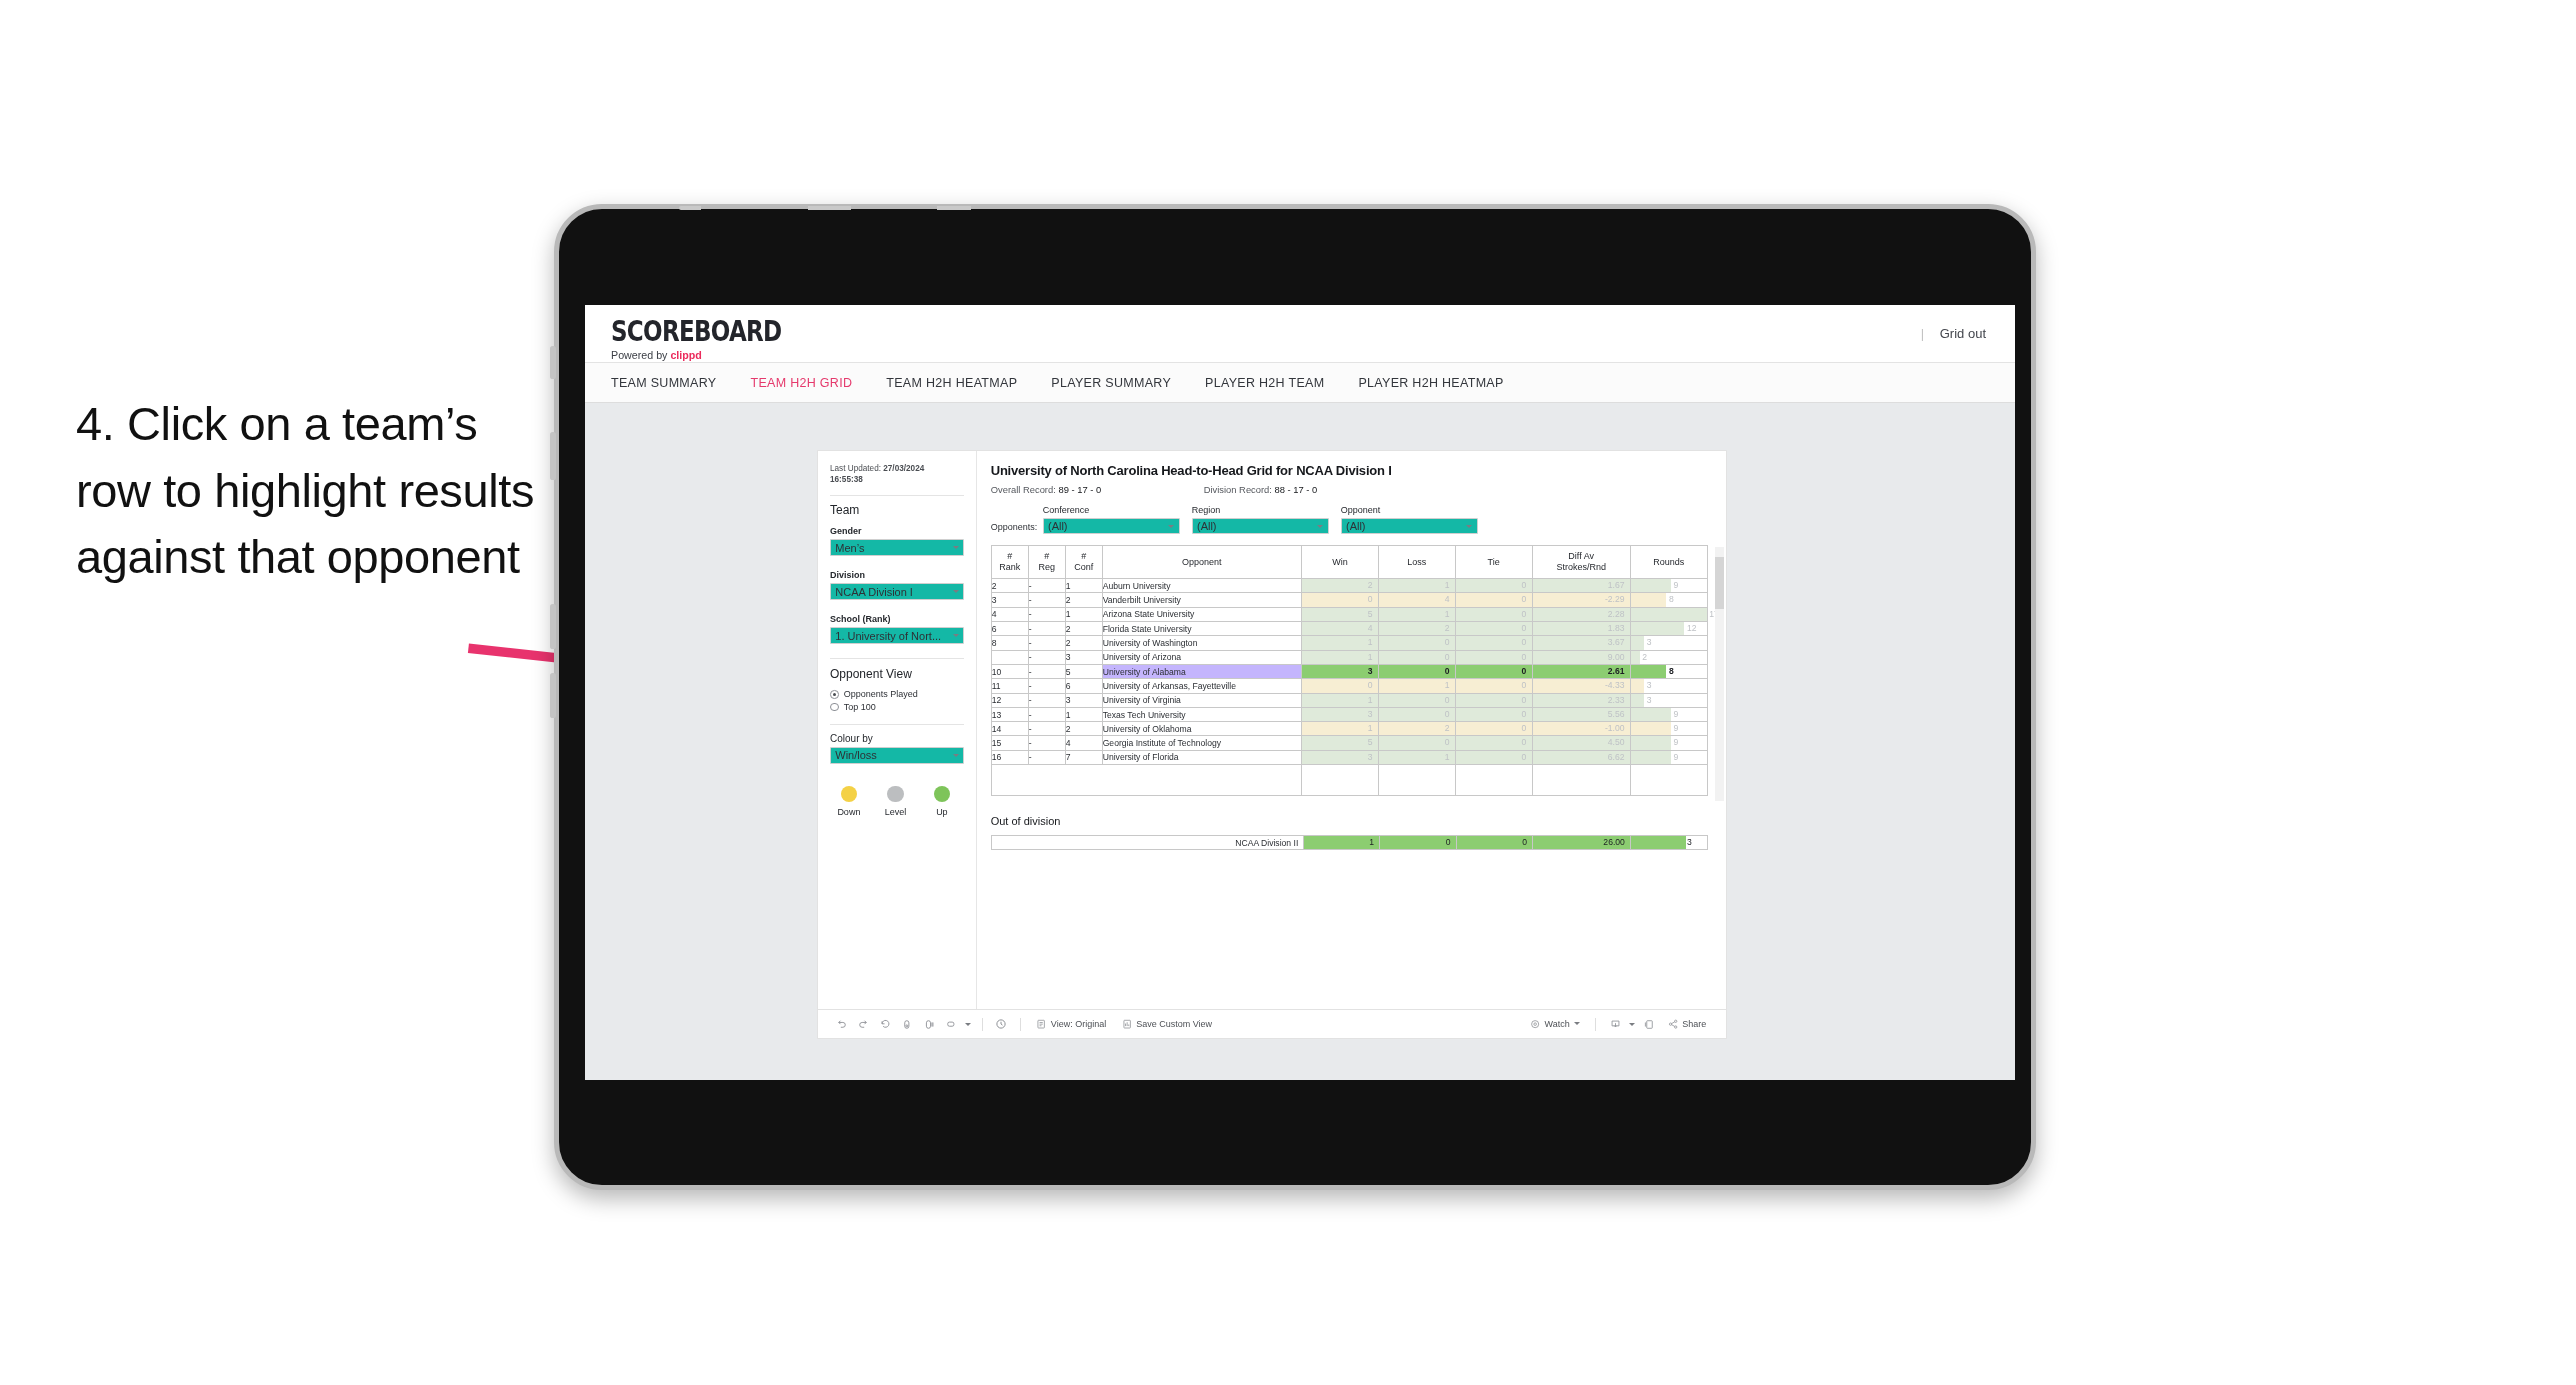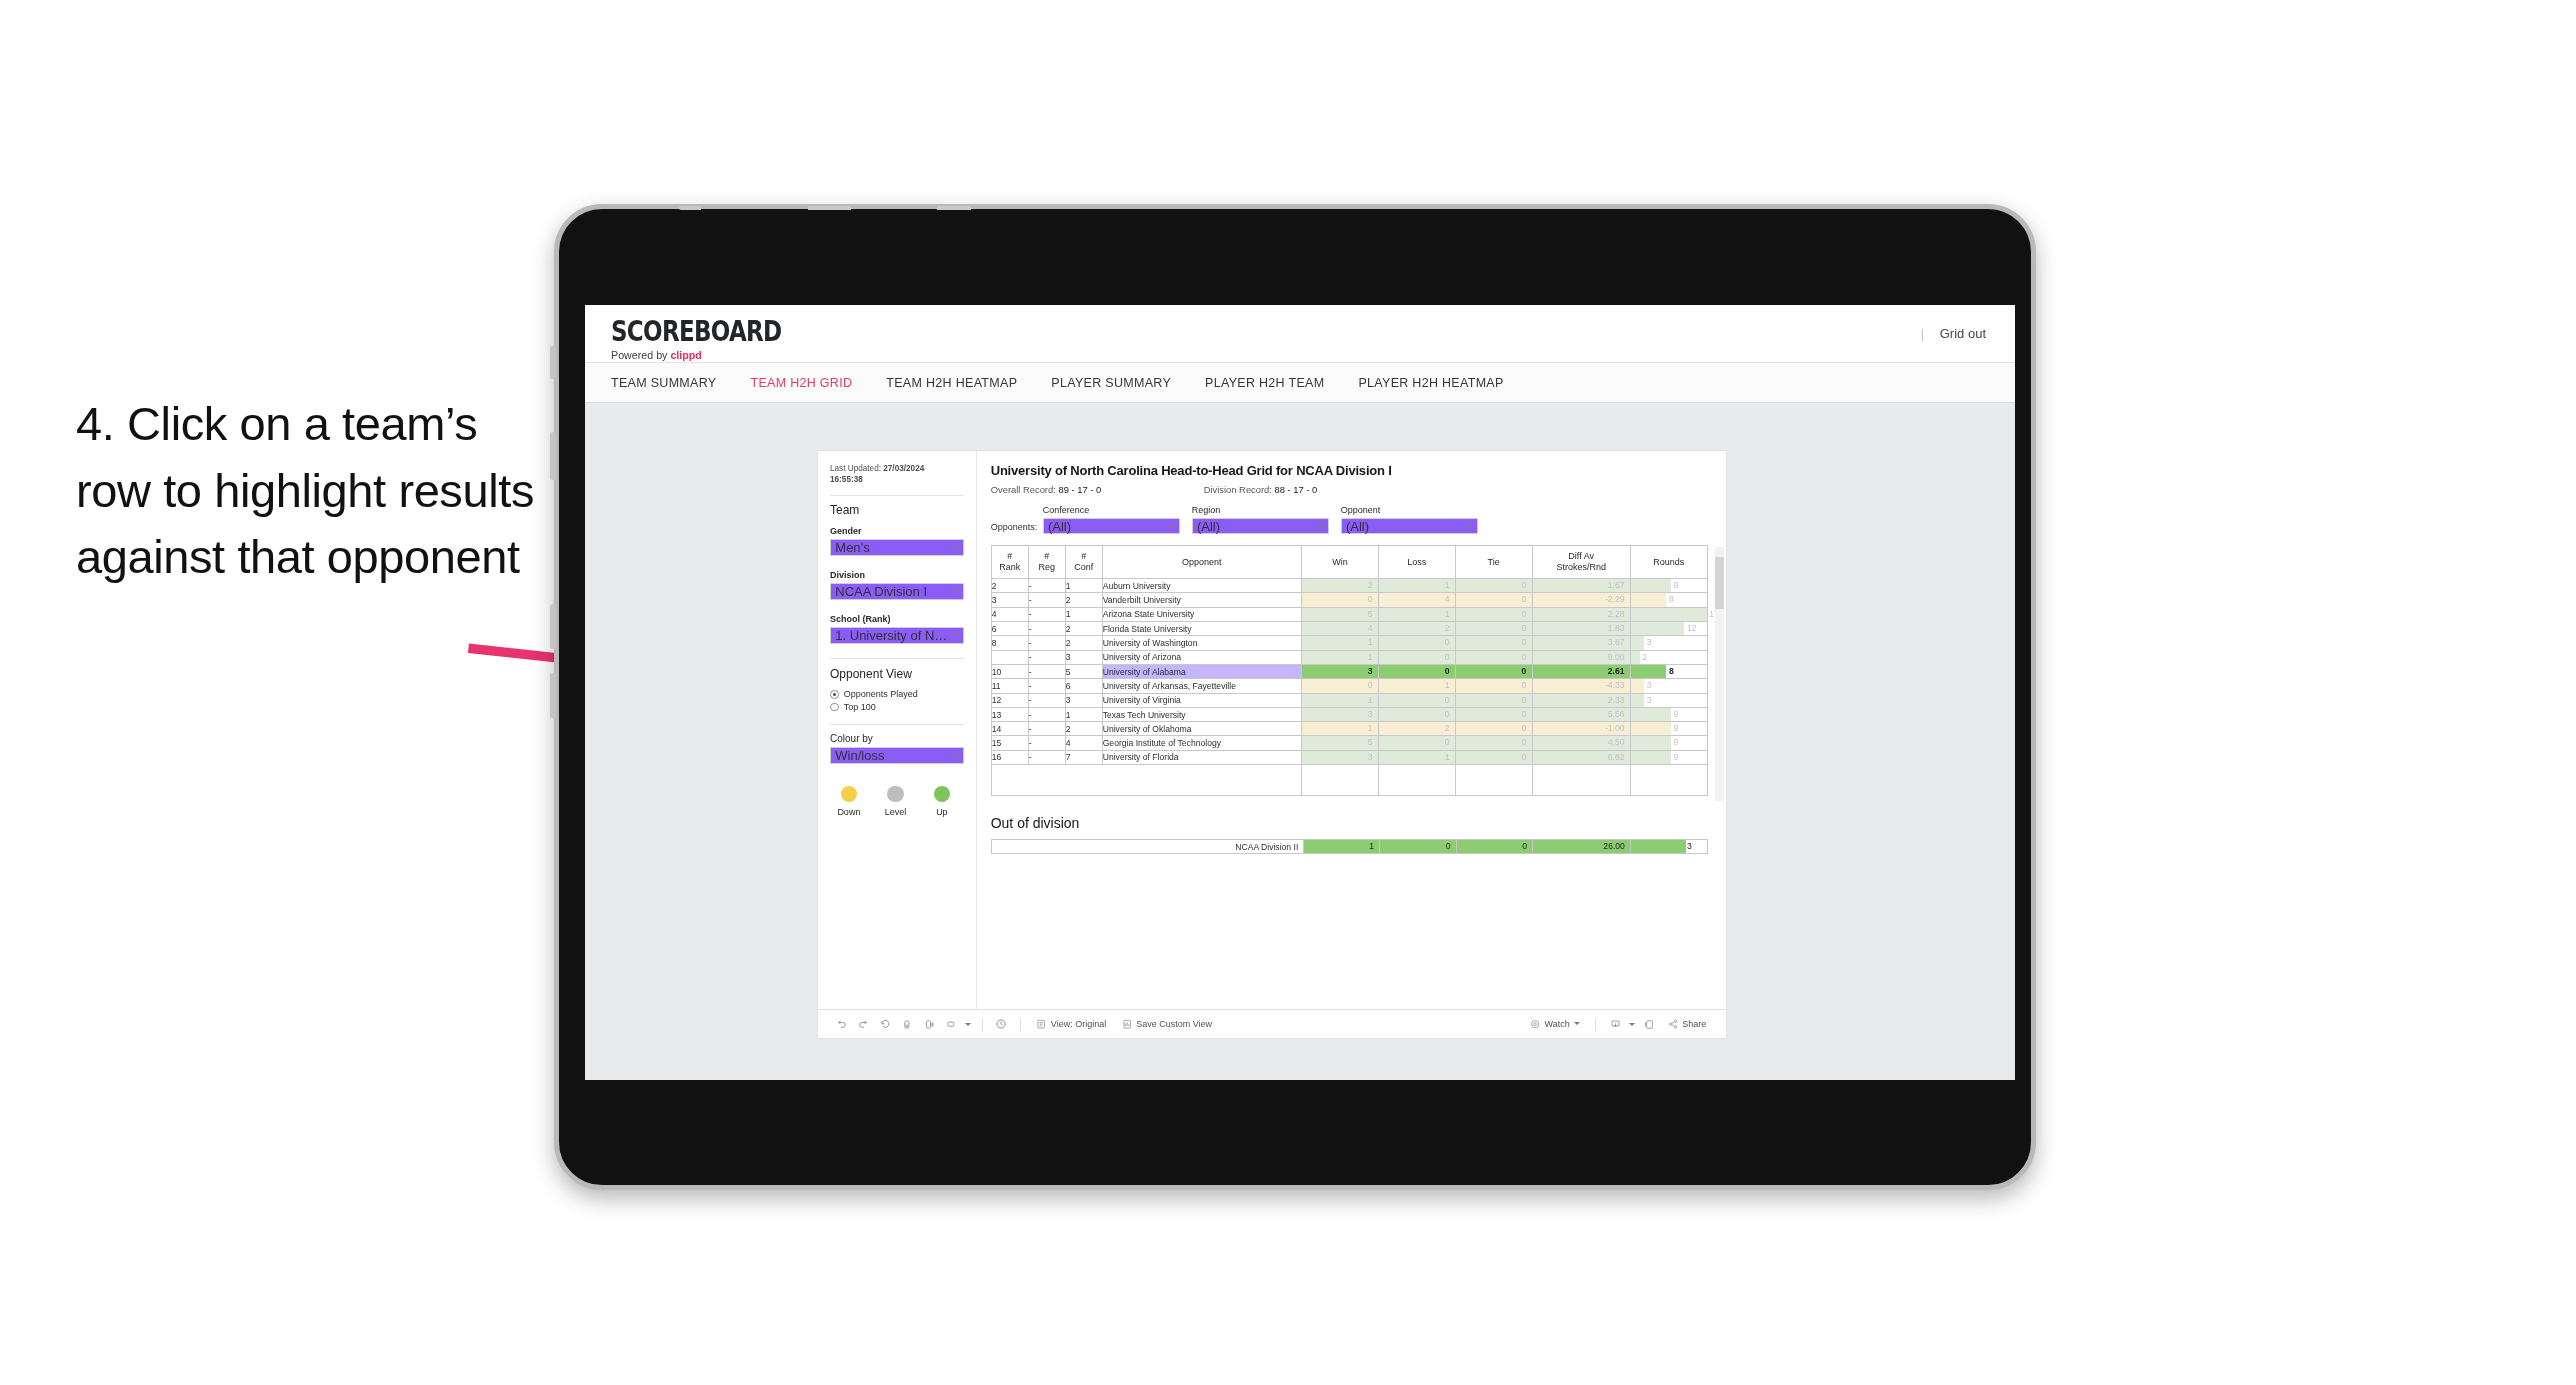--- a/index.html
+++ b/index.html
@@ -99,22 +99,22 @@
   .vizbody { flex:1; display:flex; min-height:0; }
 
   
   .sidebar { width:159px; border-right:0.9px solid #e6e6e6; padding:12px 12px 0 12px; font-size:9.4px; color:#2f3237; }
   .lastupd { font-size:8.2px; color:#4a4d52; line-height:1.35; }
   .lastupd b { font-weight:700; }
   .hrule { border-top:0.9px solid #e4e4e4; margin:9.4px 0 7.7px; }
   .sb-h { font-size:12px; font-weight:400; color:#22252a; margin-bottom:8.6px; }
   .fld-label { font-size:9px; font-weight:700; color:#26292e; margin:0 0 3.4px; }
   .select {
-    height:17px; border:0.9px solid #cfcfcf; background:#8b5cf6; border-radius:1px;
-    display:flex; align-items:center; padding:0 4.3px; font-size:13px; color:#2e3136;
+    height:17px; border:0.9px solid #cfcfcf; background:#14b8a6; border-radius:1px;
+    display:flex; align-items:center; padding:0 4.3px; font-size:11px; color:#2e3136;
     position:relative; cursor:pointer; margin-bottom:13.7px;
   }
   .select .cv { overflow:hidden; white-space:nowrap; text-overflow:ellipsis; flex:1; }
   .caret { width:0;height:0;border-left:3px solid transparent;border-right:3px solid transparent;border-top:3.9px solid #7a7d82; }
   .radio-row { display:flex; align-items:center; gap:5.2px; margin:2.6px 0 1.7px; font-size:9px; color:#2e3136; cursor:pointer; }
   .radio { width:8.6px;height:8.6px;border:0.9px solid #8d9096;border-radius:50%;position:relative;background:#fff;flex:none; }
   .radio.on::after{ content:"";position:absolute;left:1.7px;top:1.7px;width:3.4px;height:3.4px;border-radius:50%;background:#4a4d52; }
   .legend { display:flex; gap:15.5px; margin-top:22px; padding-left:3.4px; }
   .legend .li { text-align:center; width:31px; }
   .legend .dot { width:16.3px;height:16.3px;border-radius:50%;margin:0 auto 5.2px; }
@@ -154,21 +154,21 @@
 
   tr.dim .cell-val .txt, tr.dim .cell-rnd .num { color:#bfc2c6; }
   tr.dim .cell-num, tr.dim .cell-opp { color:#2b2e33; }
   tr.sel .cell-val .txt, tr.sel .cell-rnd .num { color:#1d1f23; font-weight:700; }
   tr.sel td.cell-opp { background:#c4b5fd; }
 
   .filler td { height:31px; border-top:0.9px solid #c8c8c8; background:#fff; }
   .vscroll { position:absolute; right:-12px; top:1.7px; width:9.4px; height:254px; background:#f2f2f2; }
   .vscroll .thumb { position:absolute; left:0; top:10.3px; width:9.4px; height:52px; background:#d5d5d5; }
 
-  .oodiv-h { font-size:14px; color:#16181c; margin:19px 0 7.7px; }
+  .oodiv-h { font-size:11px; color:#16181c; margin:19px 0 7.7px; }
   table.ood { border-collapse:collapse; width:717px; table-layout:fixed; font-size:8.6px; }
   table.ood td { border:0.9px solid #c8c8c8; height:13.7px; padding:0; }
   table.ood .lbl { text-align:right; padding-right:4.3px; color:#2b2e33; }
   table.ood .v { position:relative; }
   table.ood .v .bar { position:absolute; inset:0; }
   table.ood .v .txt { position:relative; display:block; text-align:right; padding-right:5.2px; line-height:13.7px; color:#1d1f23; }
   table.ood .v.rnd .txt { text-align:left; padding-left:3.4px; }
 
   
   .viztoolbar {

